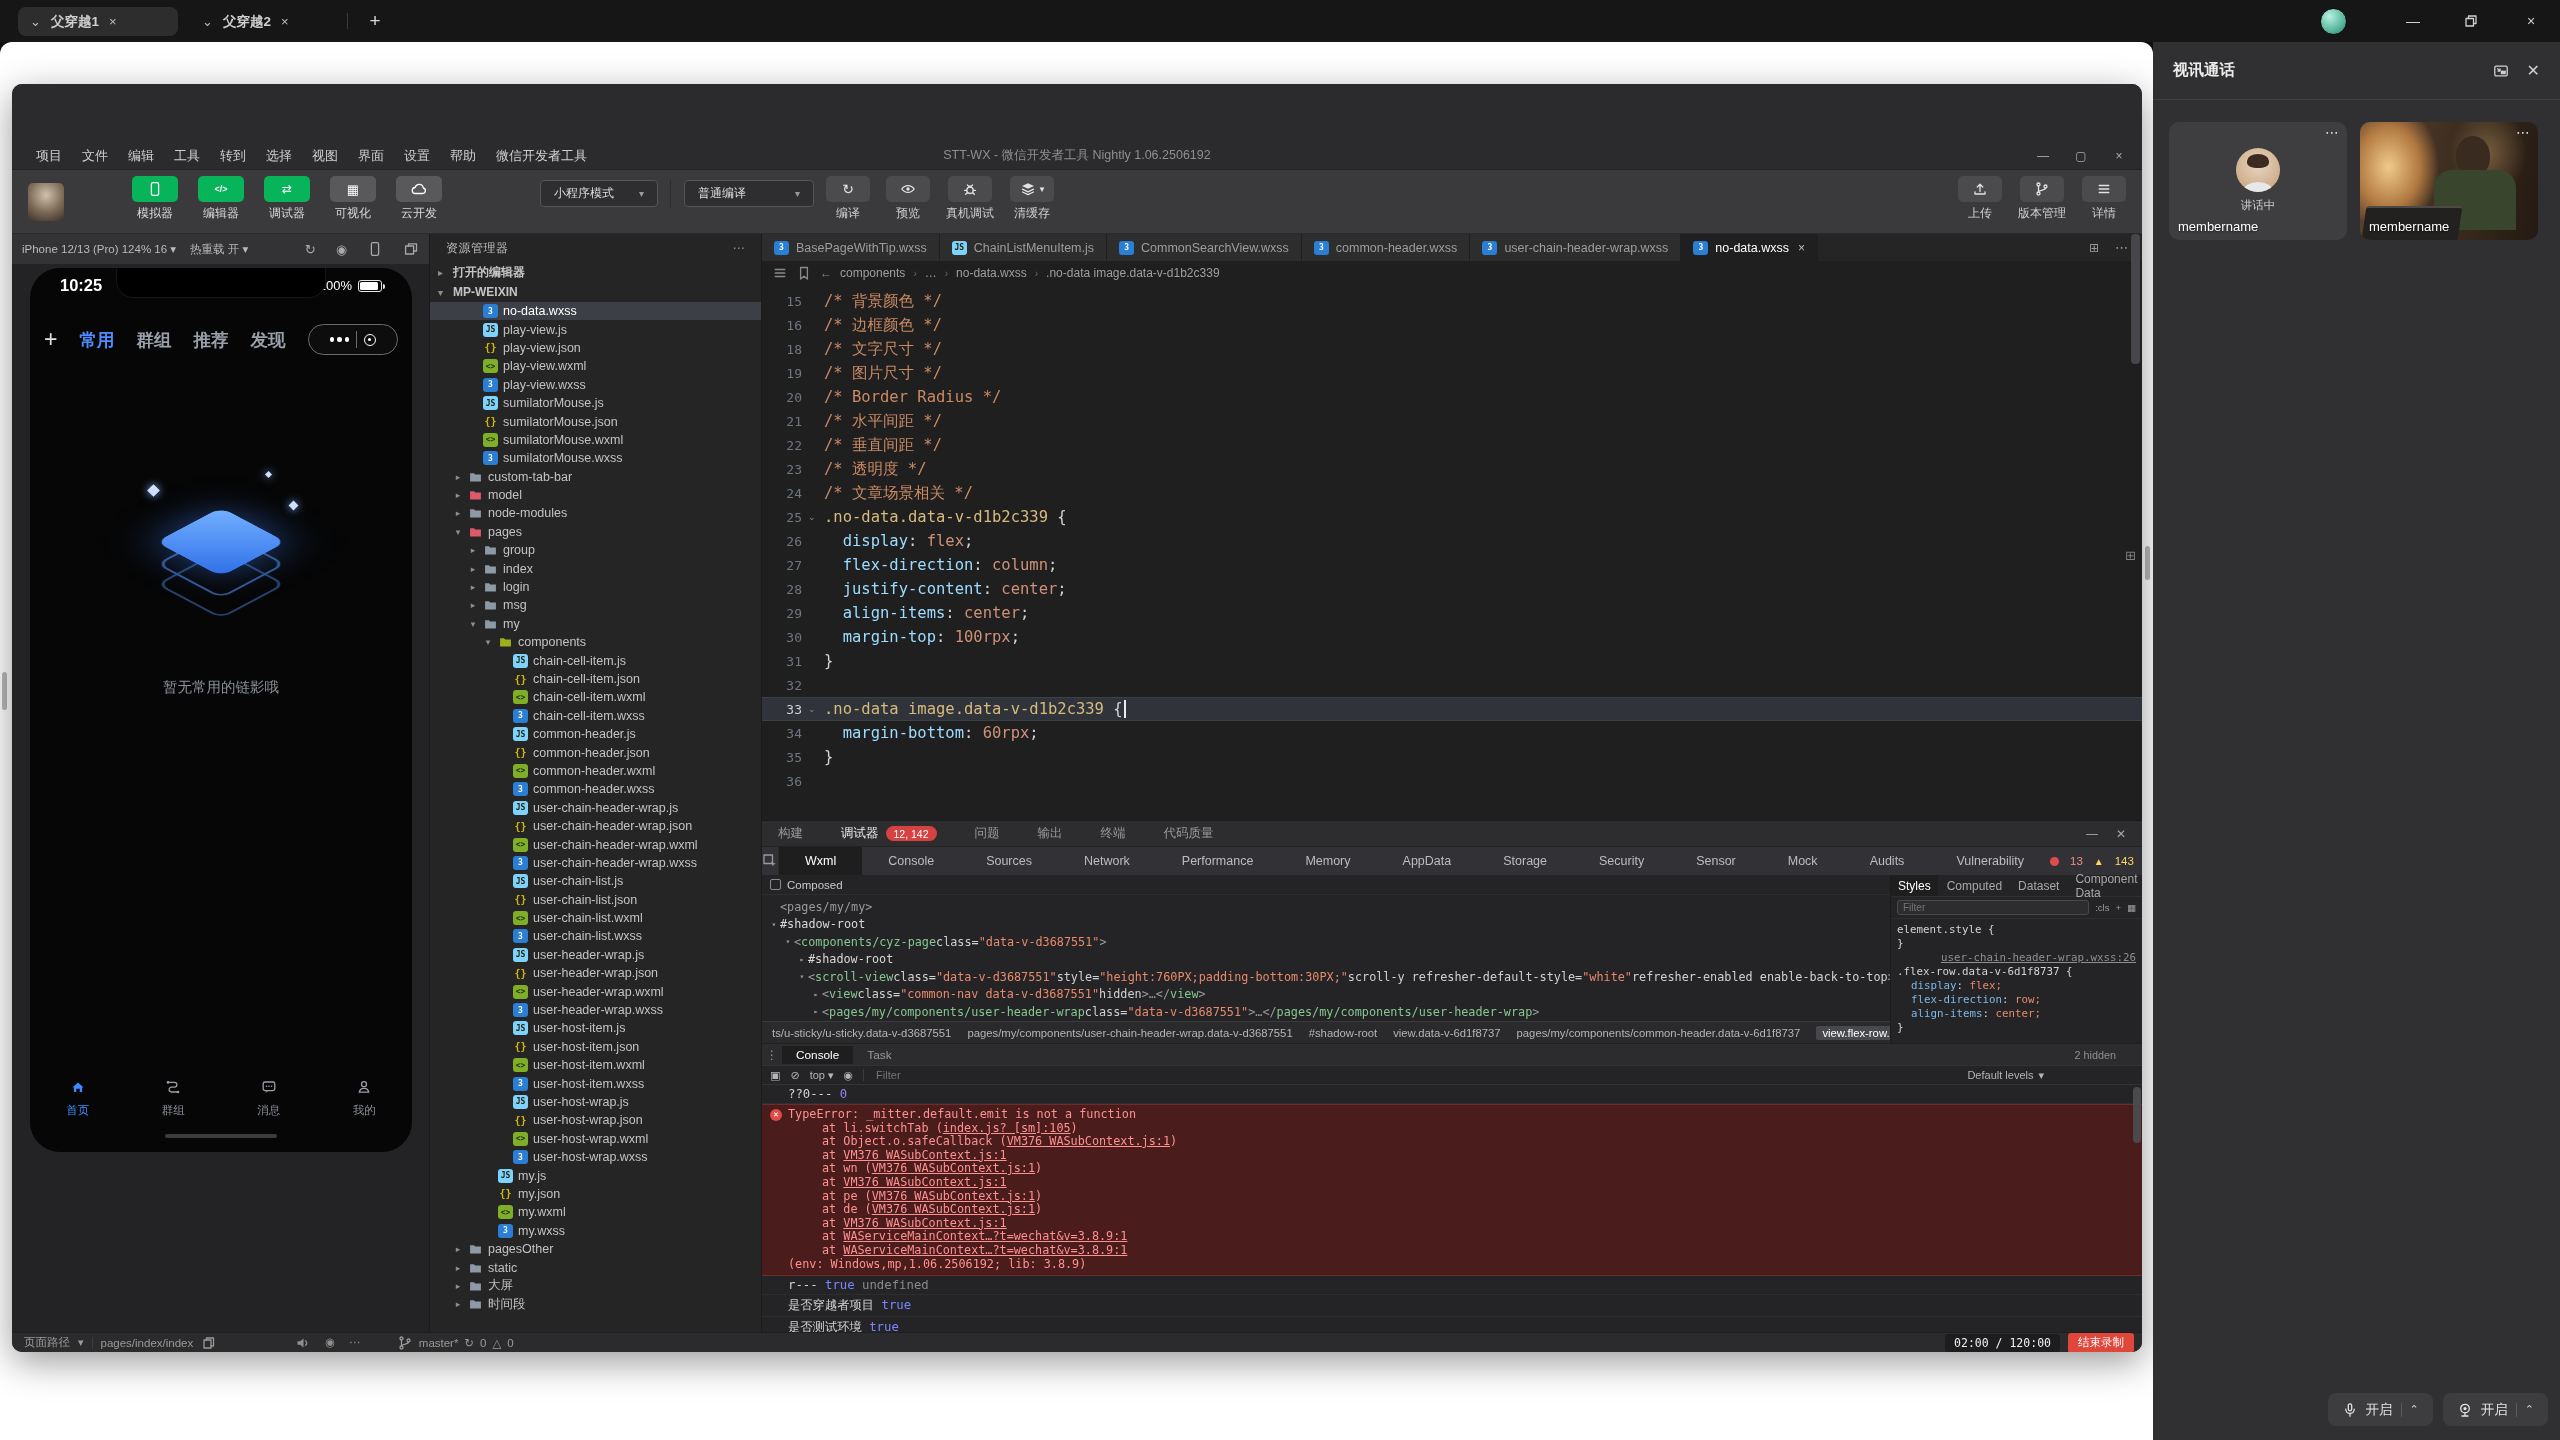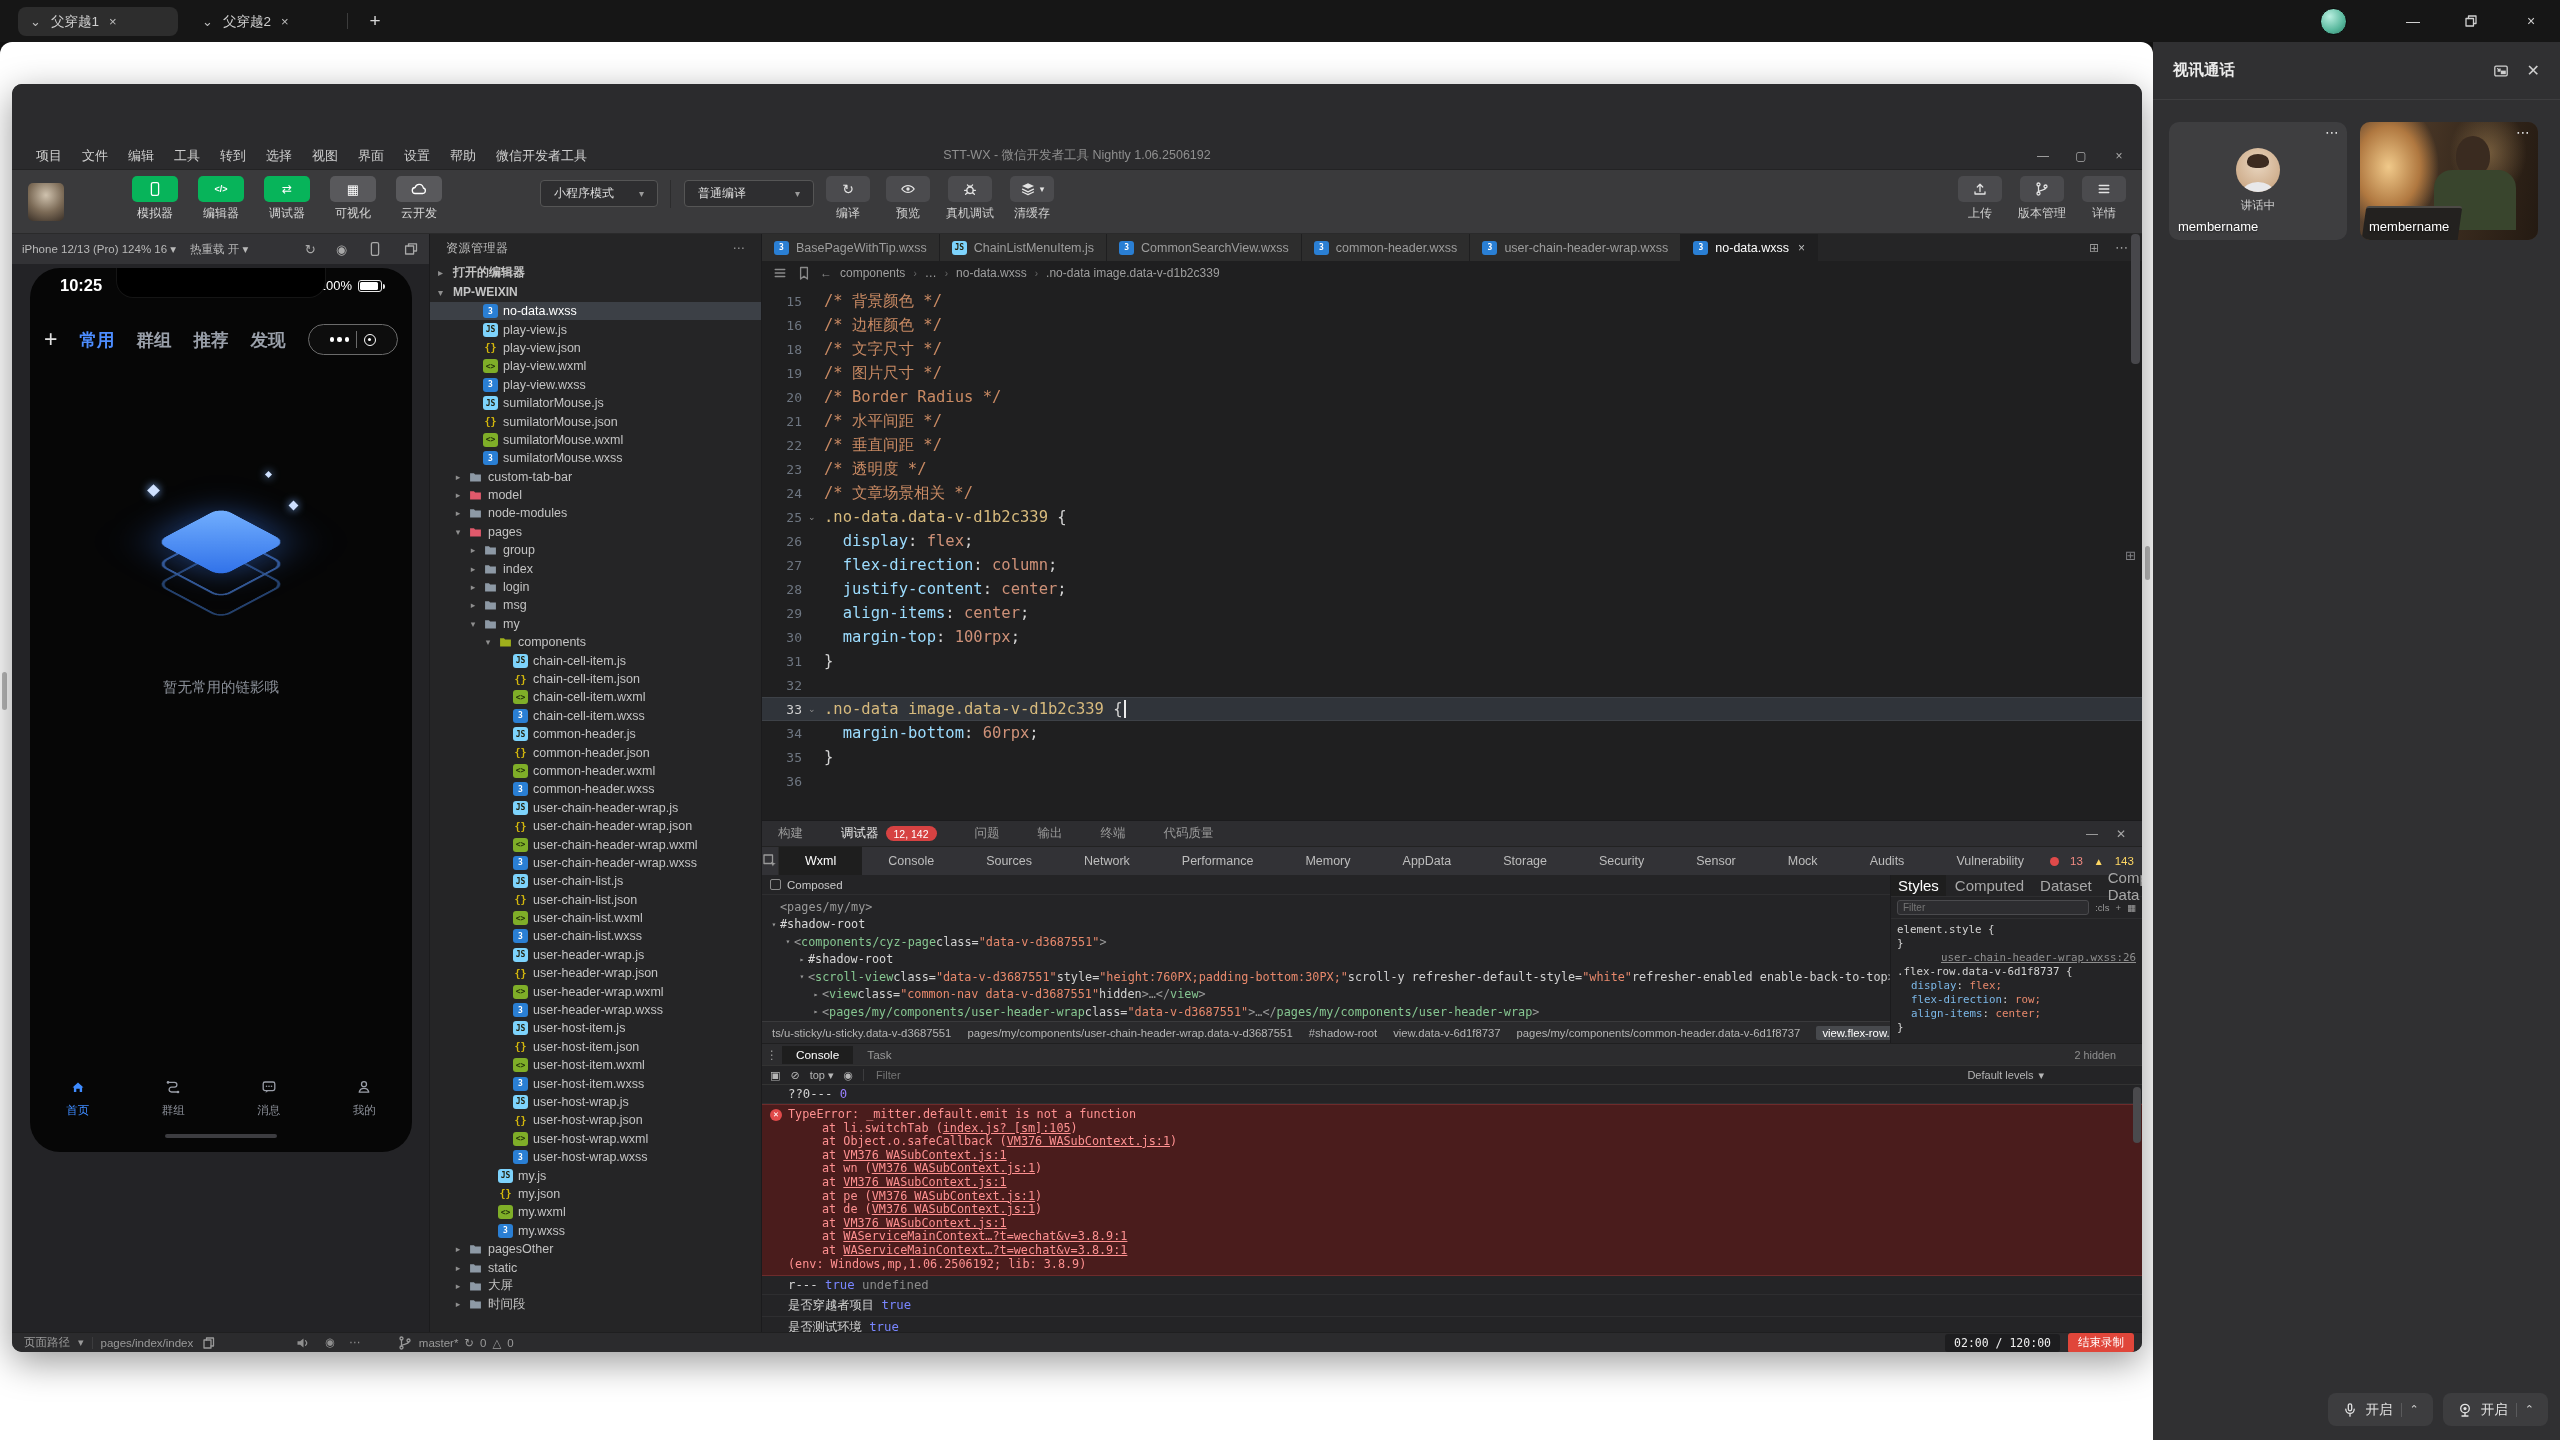--- a/index.html
+++ b/index.html
@@ -7,21 +7,21 @@
   #root{position:relative;width:2560px;height:1440px;overflow:hidden;
         font-family:"Liberation Sans","DejaVu Sans",sans-serif;color:#ddd;}
   .ic{display:inline-flex;align-items:center;justify-content:center;line-height:1;}
   .ic svg{display:block;}
 
   
   #topbar{position:absolute;left:0;top:0;width:2560px;height:42px;background:#161616;}
   .apptab{position:absolute;top:7px;height:29px;border-radius:8px;display:flex;align-items:center;
           gap:10px;padding:0 12px;color:#cfcfcf;font-size:13.5px;}
   .apptab.active{background:#2d2d2d;}
-  .apptab .tx{font-weight:normal;}
+  .apptab .tx{font-weight:bold;}
   .apptab .chev,.apptab .cl{color:#bdbdbd;font-size:13px;cursor:default;}
   #tab-divider{position:absolute;left:347px;top:13px;width:1px;height:16px;background:#3c3c3c;}
   #newtab{position:absolute;left:360px;top:6px;width:30px;height:30px;display:flex;align-items:center;
           justify-content:center;color:#d8d8d8;font-size:19px;}
   #topbar-avatar{position:absolute;left:2320px;top:8px;width:27px;height:27px;border-radius:50%;
           background:radial-gradient(circle at 35% 30%,#b9efe0,#57b79c 60%,#2f7c67);border:1px solid #0b0b0b;}
   .winctl{position:absolute;top:0;width:46px;height:42px;display:flex;align-items:center;justify-content:center;color:#d0d0d0;font-size:14px;}
   #win-min{left:2390px;} #win-max{left:2448px;} #win-close{left:2508px;}
 
   
@@ -160,21 +160,21 @@
   .cbx{width:11px;height:11px;border:1px solid #8a8a8a;border-radius:2px;}
   #wxml{flex:1;overflow:hidden;padding:3px 0 0 6px;background:#242426;}
   .wx-row{height:17.5px;display:flex;align-items:center;white-space:nowrap;font-family:"DejaVu Sans Mono",monospace;font-size:11.8px;}
   .wx-row .war{width:12px;flex:none;font-size:8px;color:#9a9a9a;text-align:center;}
   .wx-row.sel{background:#3a3f45;}
   .wk-tagline{color:#9a9a9a;} .wk-shadow{color:#d8d8d8;} .wk-tag{color:#86c691;} .wk-attr{color:#d0d0d0;} .wk-val{color:#e8896c;} .wk-pun{color:#9a9a9a;}
   .dom-crumbs{height:22px;background:#2a2a2c;border-top:1px solid #3a3a3c;display:flex;align-items:center;gap:16px;
               padding:0 10px;font-size:11.3px;color:#b5b5b5;white-space:nowrap;overflow:hidden;}
   .dom-crumbs .c.active{background:#47494d;color:#fff;padding:1px 6px;border-radius:2px;}
   .dbg-right{flex:none;width:252px;border-left:1px solid #1b1b1d;background:#242426;display:flex;flex-direction:column;}
-  .st-tabs{height:22px;display:flex;gap:2px;font-size:15px;color:#a8a8a8;align-items:stretch;border-bottom:1px solid #2e2e30;}
+  .st-tabs{height:22px;display:flex;gap:2px;font-size:12px;color:#a8a8a8;align-items:stretch;border-bottom:1px solid #2e2e30;}
   .st-tab{display:flex;align-items:center;padding:0 7px;}
   .st-tab.active{color:#fff;background:#1e1e1e;}
   .st-filter{height:22px;display:flex;align-items:center;gap:6px;padding:0 6px;border-bottom:1px solid #2e2e30;}
   .st-filter input{flex:1;height:15px;background:#2d2d30;border:1px solid #4a4a4d;border-radius:3px;color:#ddd;
                    font-size:10px;padding:0 5px;outline:none;min-width:0;}
   .st-filter .fi{color:#9a9a9a;font-size:9.5px;}
   .st-body{flex:1;overflow:hidden;font-family:"DejaVu Sans Mono",monospace;font-size:10.8px;color:#d4d4d4;padding:4px 6px;line-height:14px;}
   .st-src{float:right;color:#8f8f8f;text-decoration:underline;margin-left:20px;}
   .st-prop{color:#7cb8e8;} .st-val{color:#e8896c;}
   .st-body .pline{padding-left:14px;}

